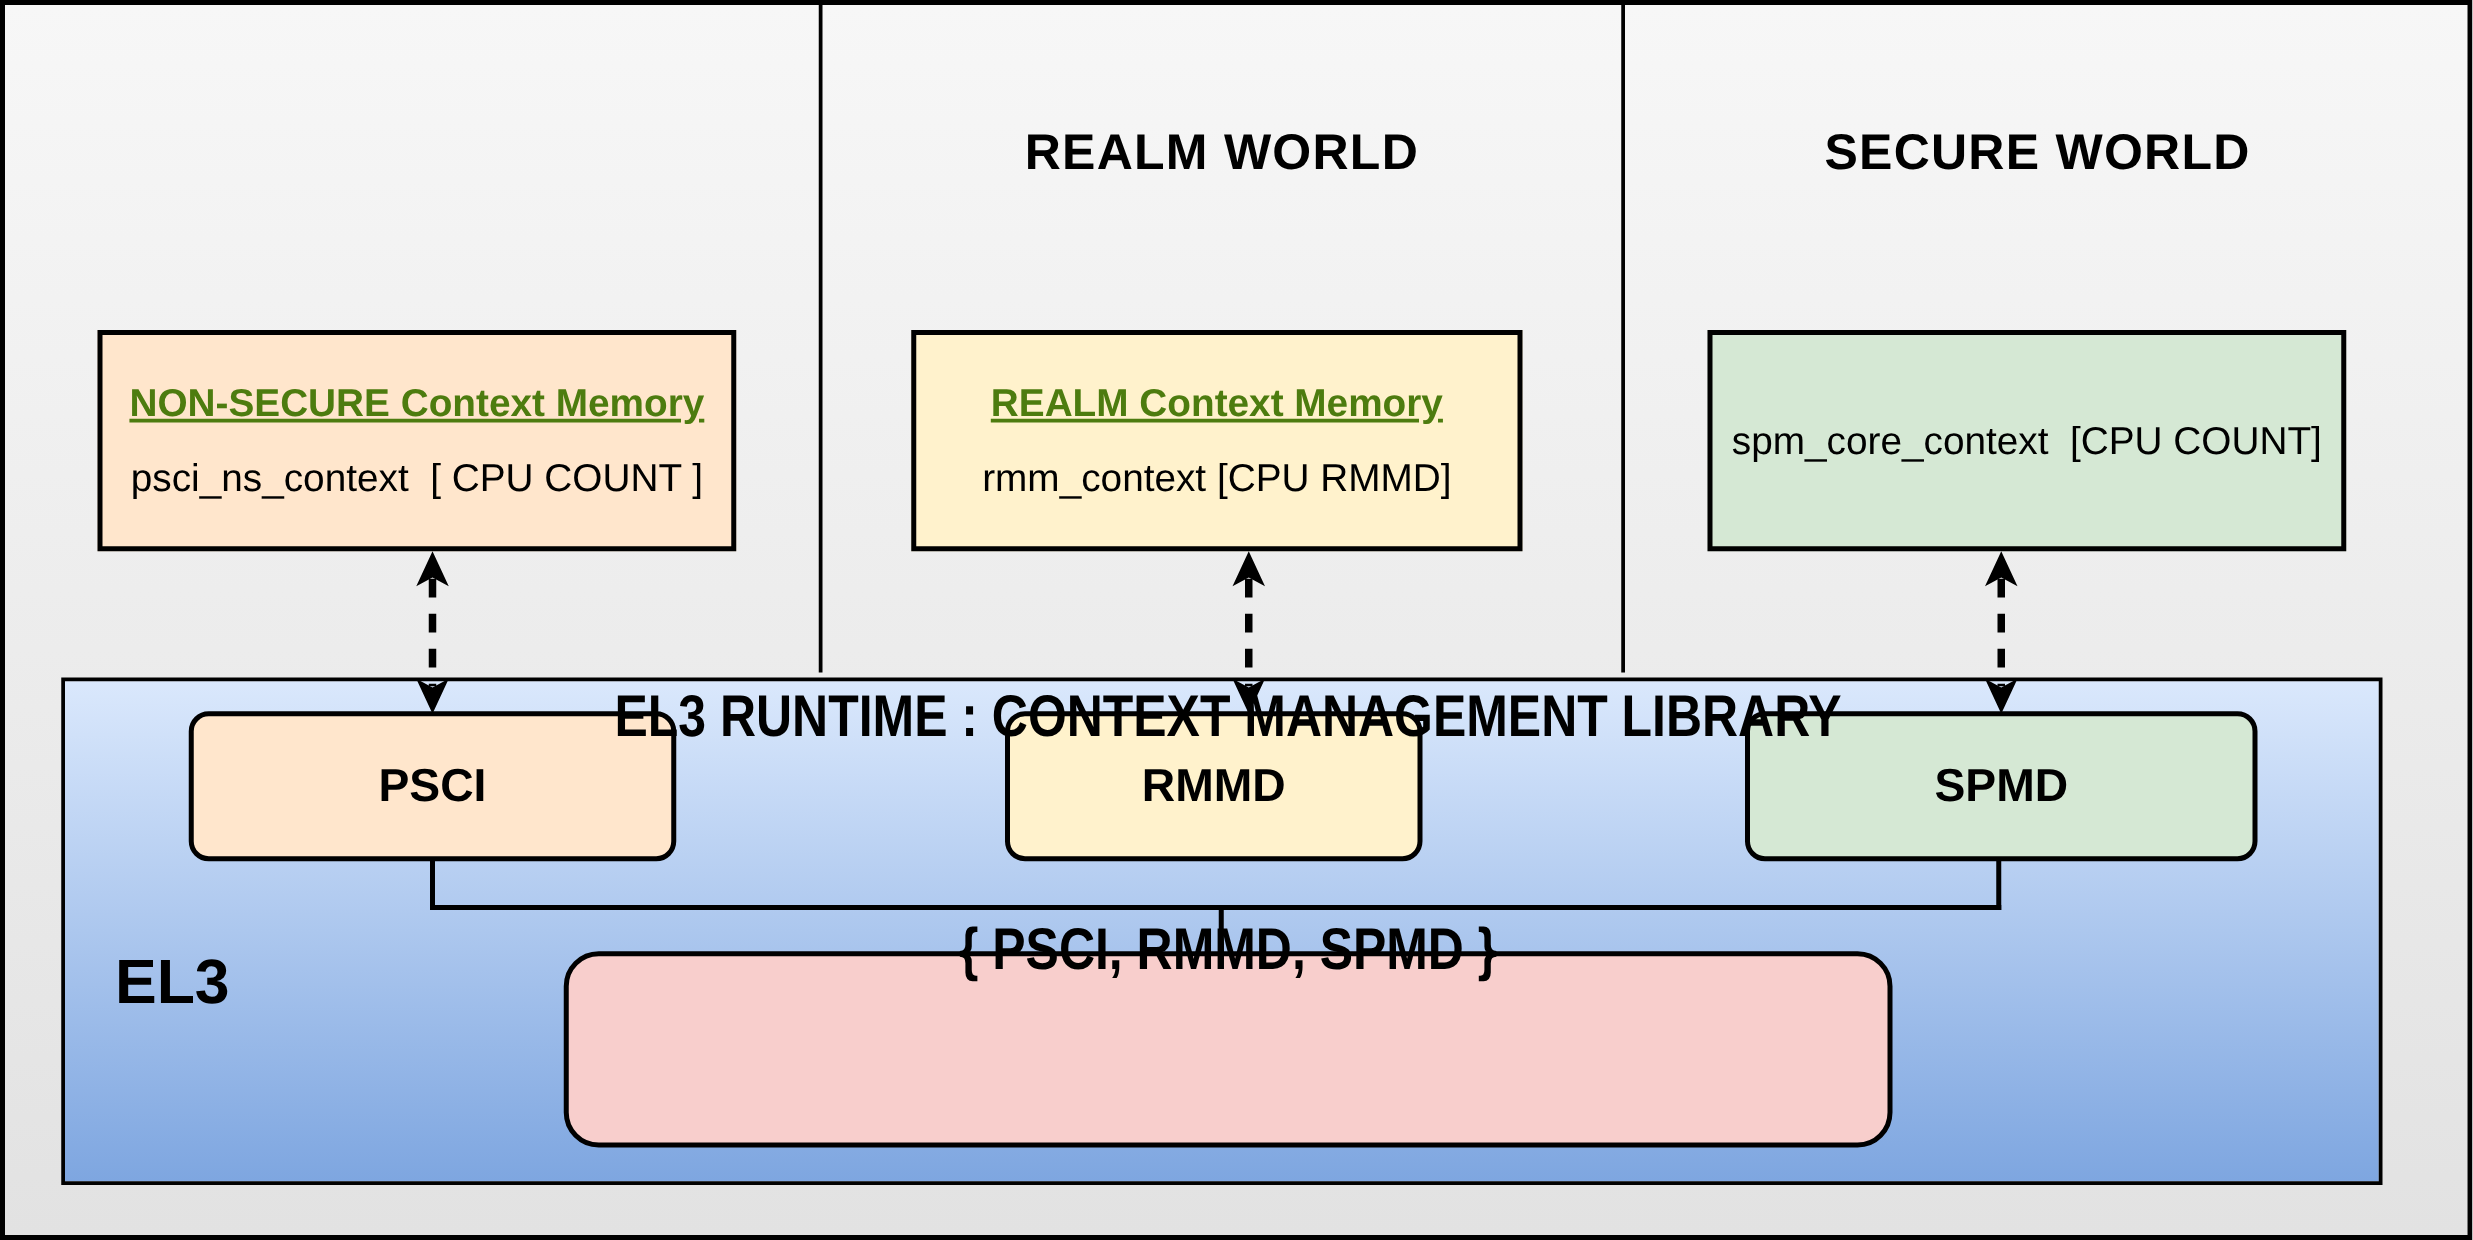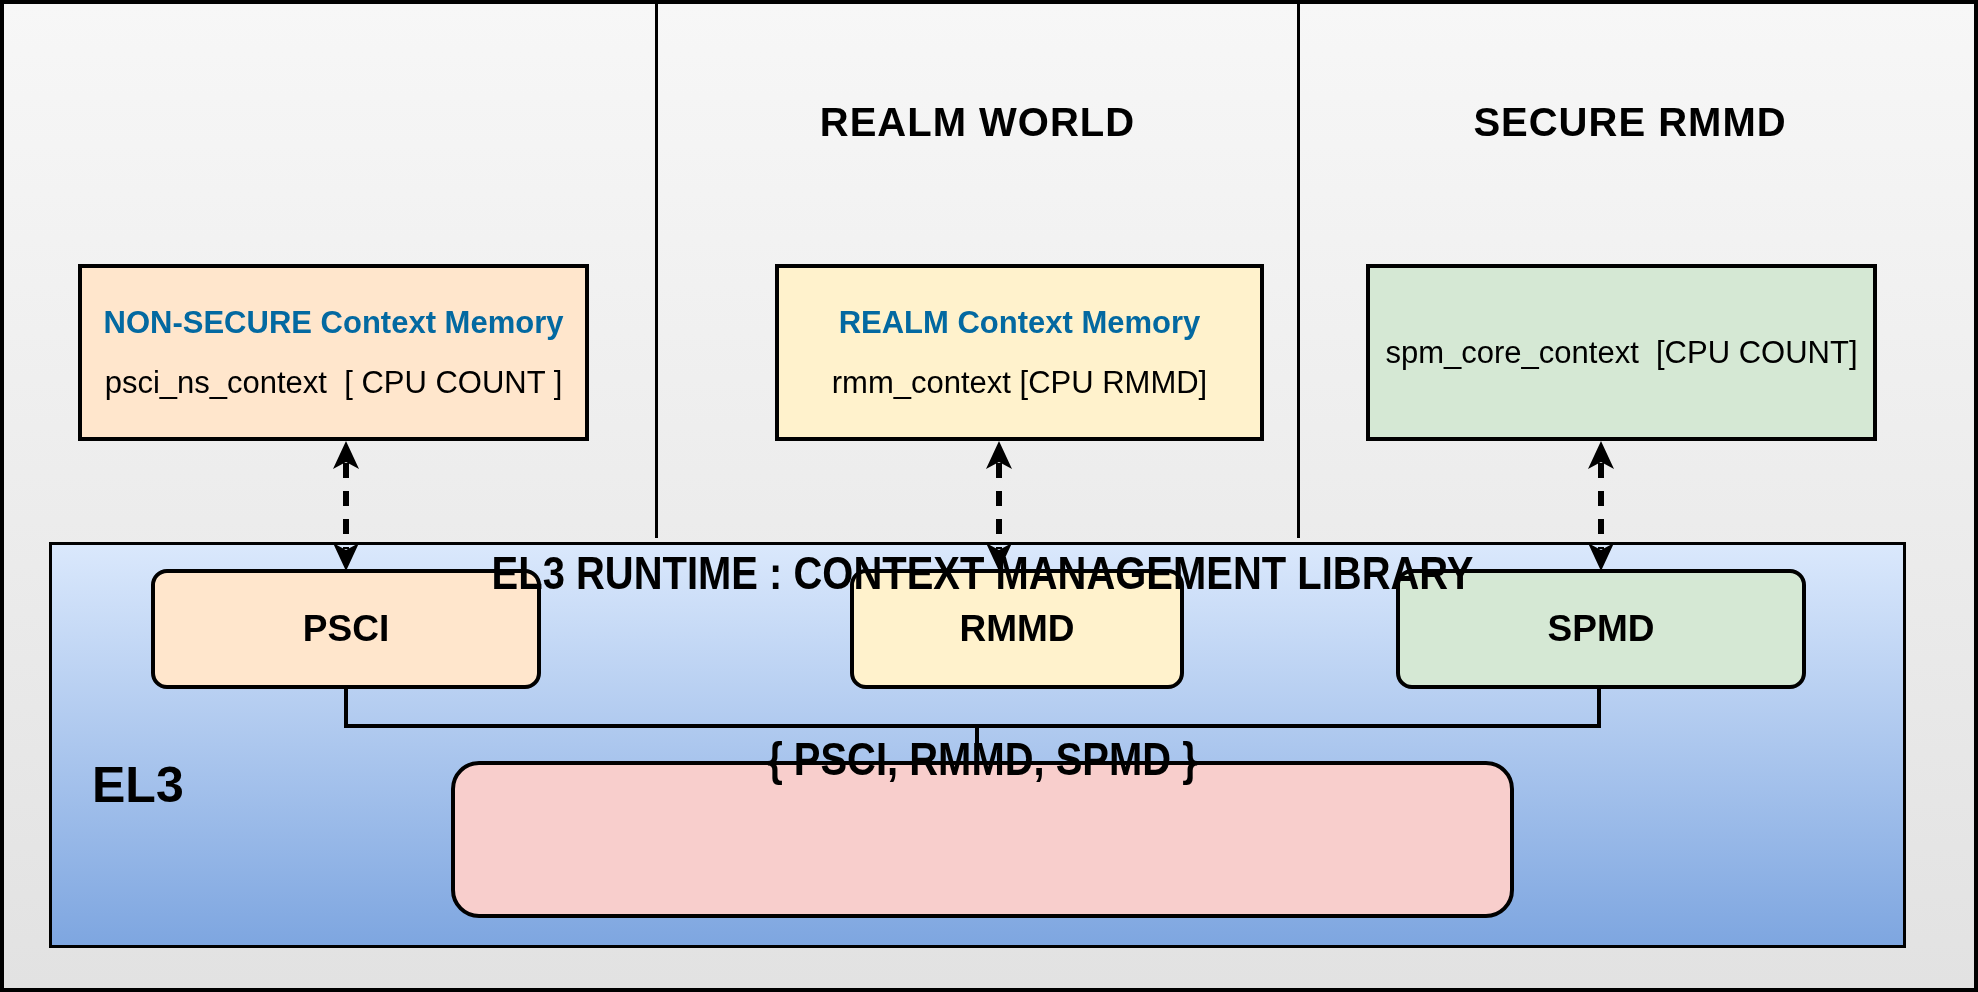--- a/index.html
+++ b/index.html
@@ -20,24 +20,24 @@
     font-size:40px;font-weight:bold;color:#000;
     text-align:center;letter-spacing:1px;
     white-space:pre;
   }
   .memory-box{
     position:absolute;top:260px;height:177px;
     border:4px solid #000;box-sizing:border-box;
     display:flex;flex-direction:column;align-items:center;justify-content:center;
     gap:24px;
   }
-  .memory-title{font-size:31px;font-weight:bold;color:#0369a1;white-space:pre;}
+  .memory-title{font-size:31px;font-weight:bold;color:#4d7c0f;white-space:pre;text-decoration:underline;}
   .memory-detail{font-size:31px;color:#000;white-space:pre;}
   .fill-orange{background:#FFE6CC;}
-  .fill-yellow{background:#FFF2CC;margin-left:46px;}
+  .fill-yellow{background:#FFF2CC;}
   .fill-green{background:#D5E8D4;}
   .arrow-svg{position:absolute;top:435px;}
   .el3-box{
     position:absolute;left:45px;top:538px;width:1857px;height:406px;
     background:linear-gradient(#DAE8FC,#7EA6E0);
     border:3px solid #000;box-sizing:border-box;
   }
   .el3-label{
     position:absolute;left:88px;top:752px;
     font-size:50px;font-weight:bold;color:#000;
@@ -63,21 +63,21 @@
 </style>
 </head>
 <body>
 
 <div class="canvas">
 
   <div class="divider" style="left:651px;"></div>
   <div class="divider" style="left:1293px;"></div>
 
   <div class="panel-title" style="left:654px;width:639px;">REALM WORLD</div>
-  <div class="panel-title" style="left:1296px;width:660px;">SECURE RMMD</div>
+  <div class="panel-title" style="left:1296px;width:660px;">SECURE WORLD</div>
 
   <div class="memory-box fill-orange" style="left:74px;width:511px;">
     <div class="memory-title">NON-SECURE Context Memory</div>
     <div class="memory-detail">psci_ns_context  [ CPU COUNT ]</div>
   </div>
   <div class="memory-box fill-yellow" style="left:725px;width:489px;">
     <div class="memory-title">REALM Context Memory</div>
     <div class="memory-detail">rmm_context [CPU RMMD]</div>
   </div>
   <div class="memory-box fill-green" style="left:1362px;width:511px;">

